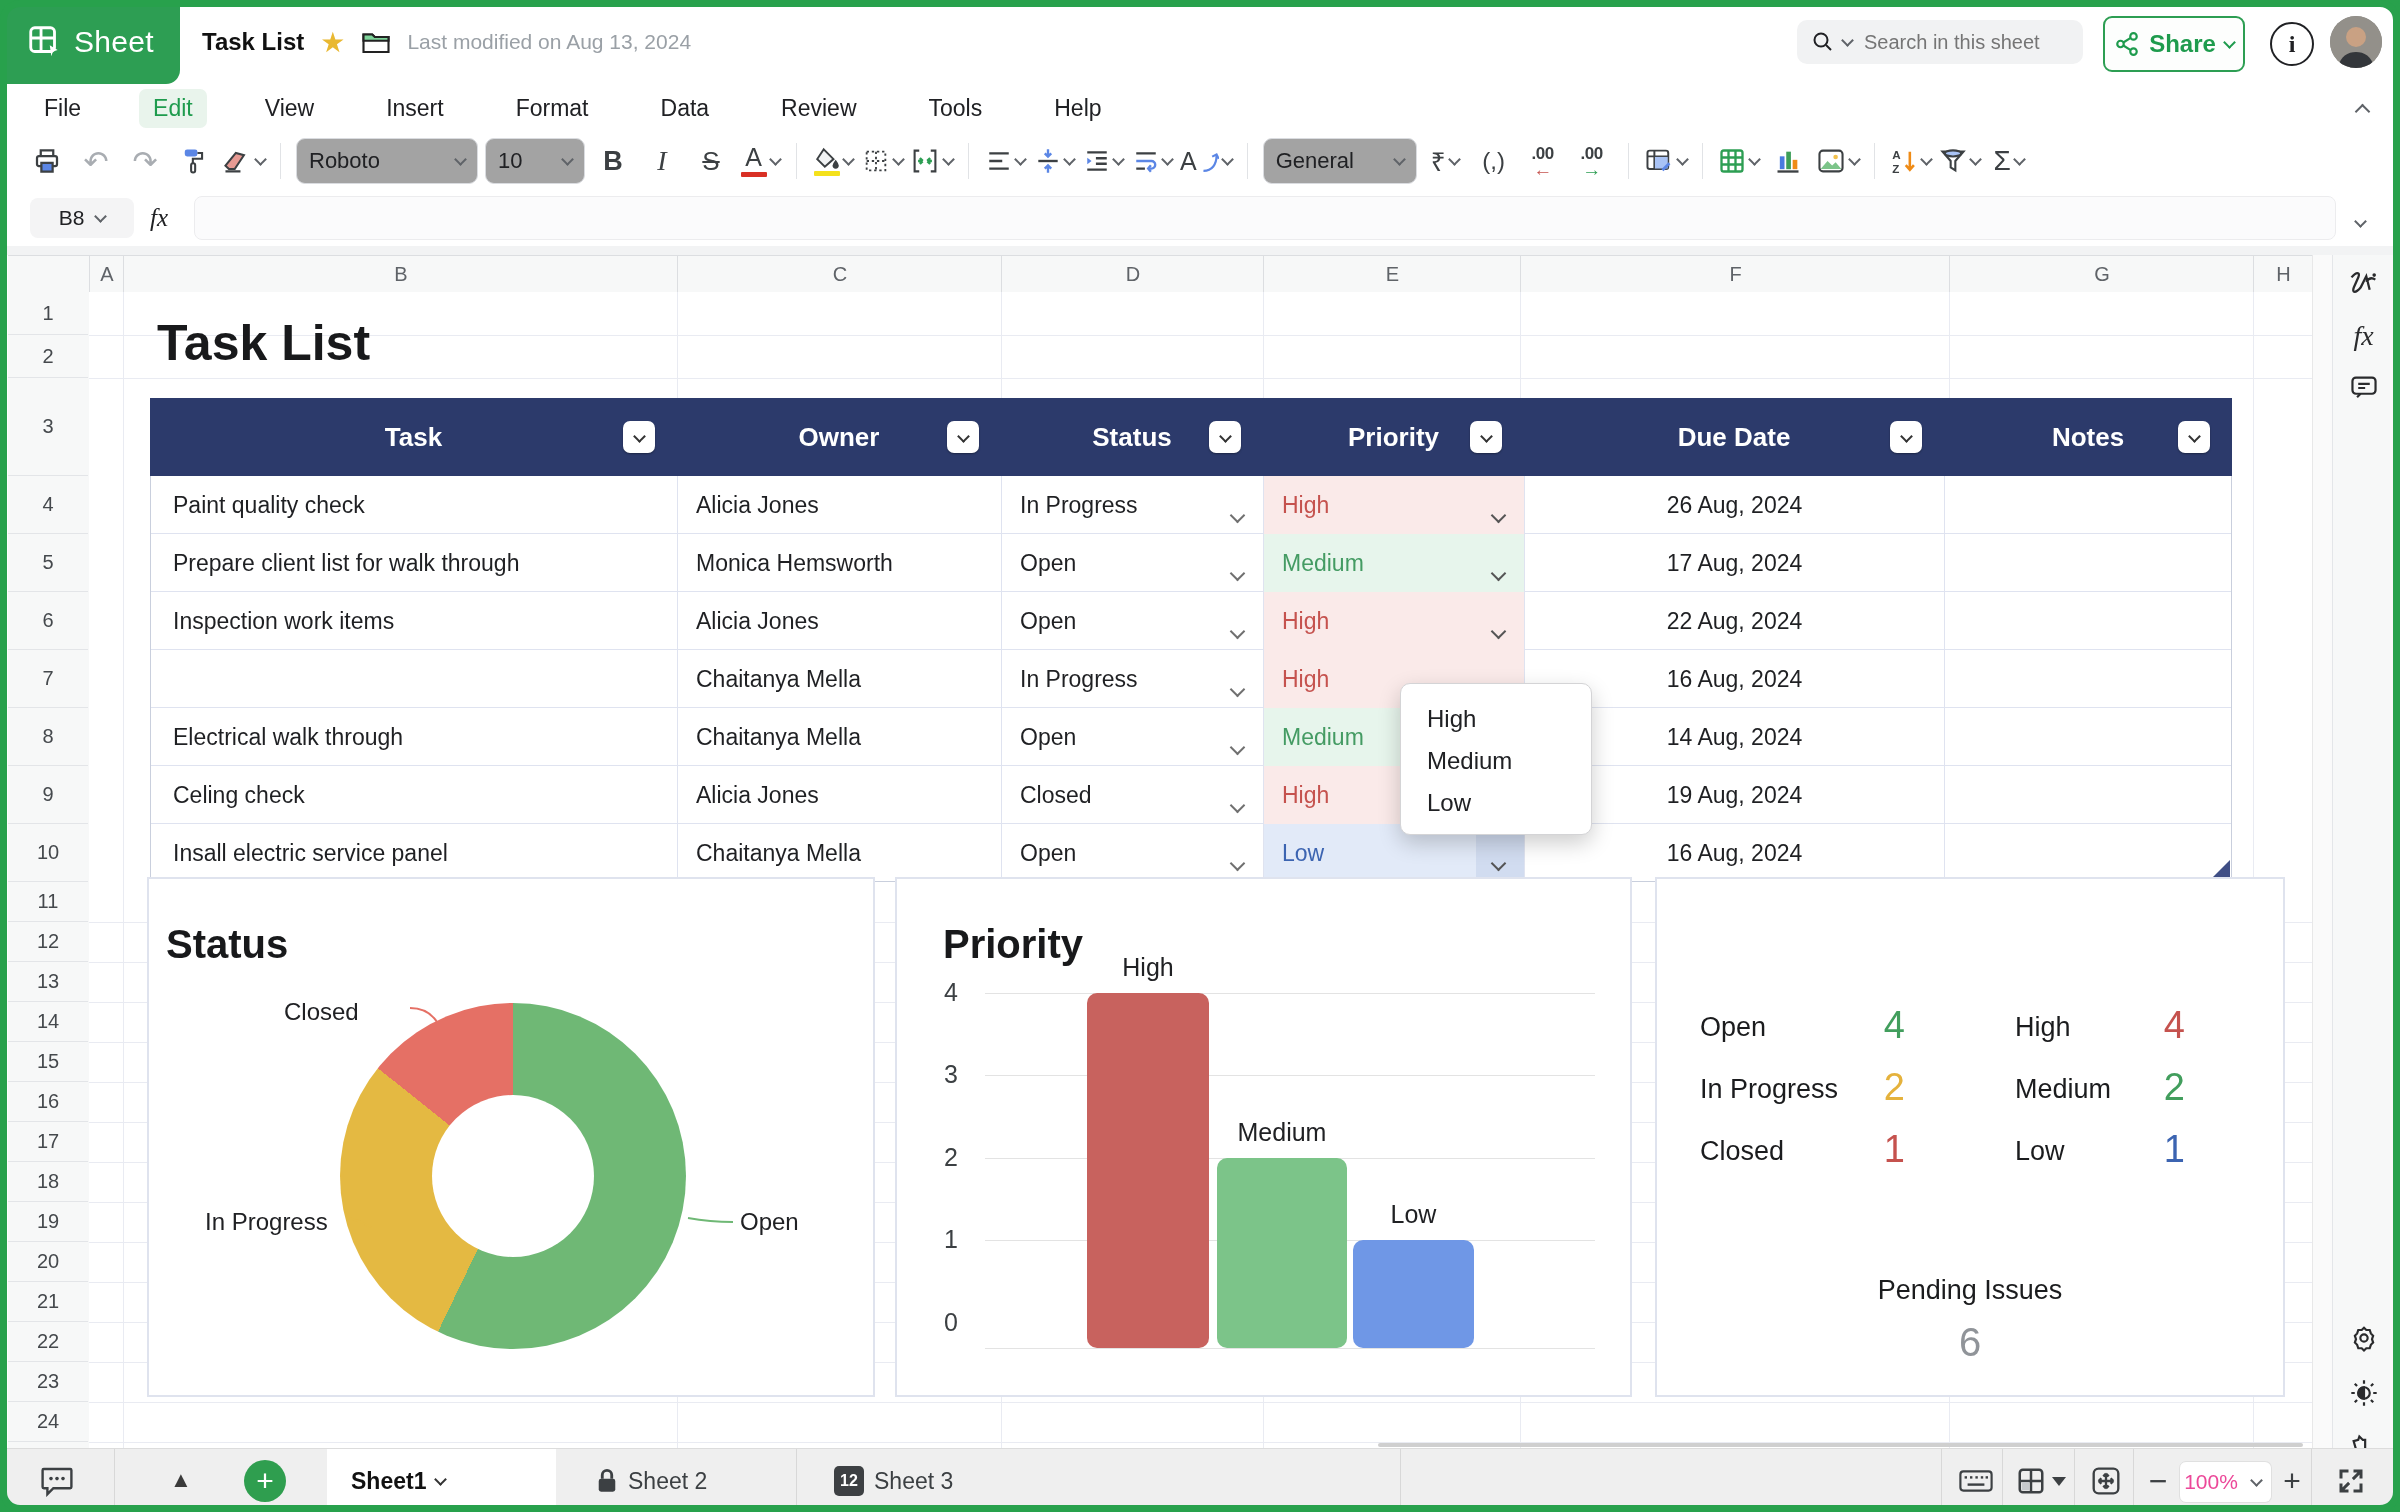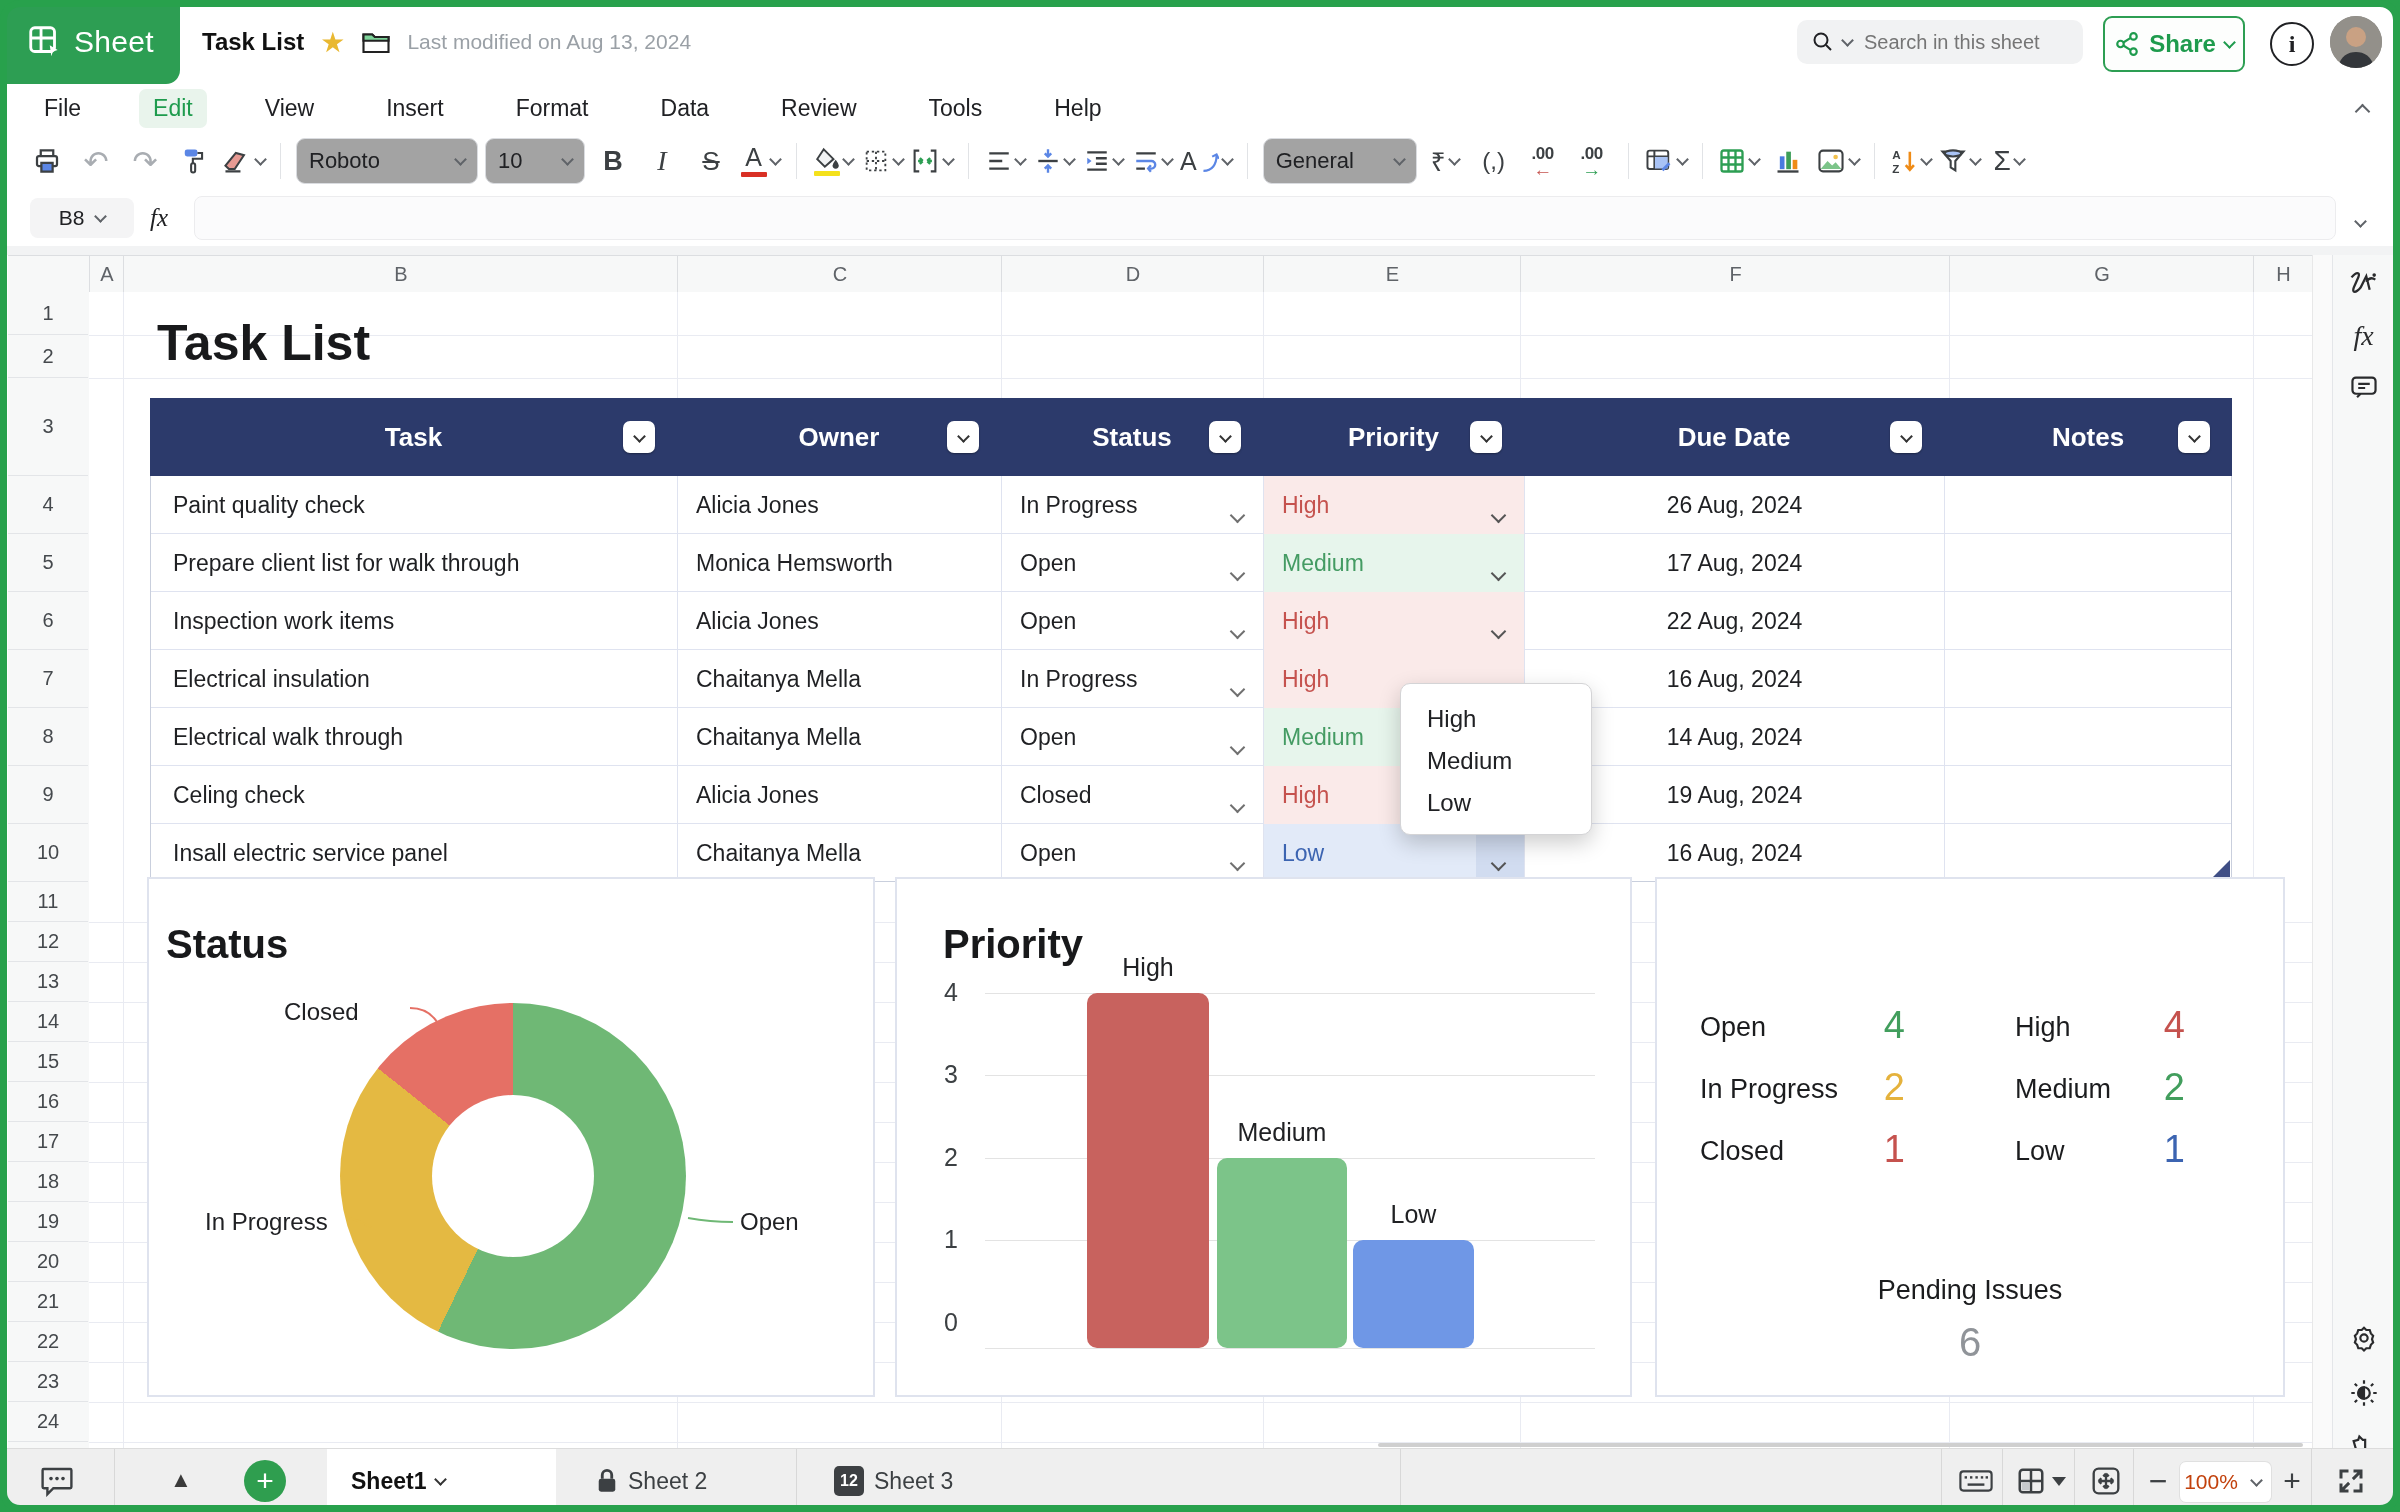--- a/index.html
+++ b/index.html
@@ -107,21 +107,21 @@
   #sheetbar{position:absolute;left:0;top:1448px;width:2400px;height:64px;background:#efefef;border-top:1px solid #dcdcdc;z-index:5;}
   .sdiv{position:absolute;top:0;width:1px;height:64px;background:#d8d8d8;}
   #comment-btn{position:absolute;left:0;top:0;width:114px;height:64px;display:flex;align-items:center;justify-content:center;border-right:1px solid #d8d8d8;}
   #tab-up{position:absolute;left:170px;top:18px;font-size:22px;color:#3a3a3a;}
   #add-sheet{position:absolute;left:244px;top:11px;width:42px;height:42px;border-radius:50%;background:#2f9e4f;color:#fff;
     display:flex;align-items:center;justify-content:center;font-size:30px;font-weight:500;}
   .stab{position:absolute;top:0;height:64px;display:flex;align-items:center;gap:10px;font-size:23px;color:#3c4043;padding:0 24px;}
   .stab.active{background:#fff;font-weight:700;color:#111;}
   .badge12{width:30px;height:30px;background:#3d4043;color:#fff;border-radius:5px;font-size:16px;font-weight:700;display:flex;align-items:center;justify-content:center;}
   #zoom-box{position:absolute;left:2179px;top:12px;width:62px;height:40px;background:#fff;border-radius:7px 0 0 7px;border:1px solid #e0e0e0;
-    display:flex;align-items:center;justify-content:center;font-size:21px;color:#c2410c;}
+    display:flex;align-items:center;justify-content:center;font-size:21px;color:#ec4899;}
   #zoom-caret{position:absolute;left:2241px;top:12px;width:30px;height:40px;background:#fff;border:1px solid #e0e0e0;border-left:none;border-radius:0 7px 7px 0;
     display:flex;align-items:center;justify-content:center;}
   .sbtn{position:absolute;top:0;height:64px;display:flex;align-items:center;justify-content:center;color:#3c4043;}
   svg{display:block;}
 </style>
 </head>
 <body>
 
 <div id="app">
 
@@ -571,23 +571,20 @@
               <span class="cell-chev"><span class="cv" style="border-color: rgb(85, 85, 85);"></span></span>
             </div>
             <div class="tcell c-due">
               <span>22 Aug, 2024</span>
             </div>
             <div class="tcell c-notes">
               <span></span>
             </div>
           </div>
           <div class="trow" style="top: 252px;">
-            <div class="tcell c-task first">
-              <span>Electrical insulation</span>
-            </div>
             <div class="tcell c-owner">
               <span>Chaitanya Mella</span>
             </div>
             <div class="tcell c-status">
               <span>In Progress</span>
               <span class="cell-chev"><span class="cv"></span></span>
             </div>
             <div class="tcell c-pri" style="background: rgb(250, 234, 233); color: rgb(197, 82, 78);">
               <span>High</span>
               <span class="cell-chev"><span class="cv" style="border-color: rgb(85, 85, 85);"></span></span>

